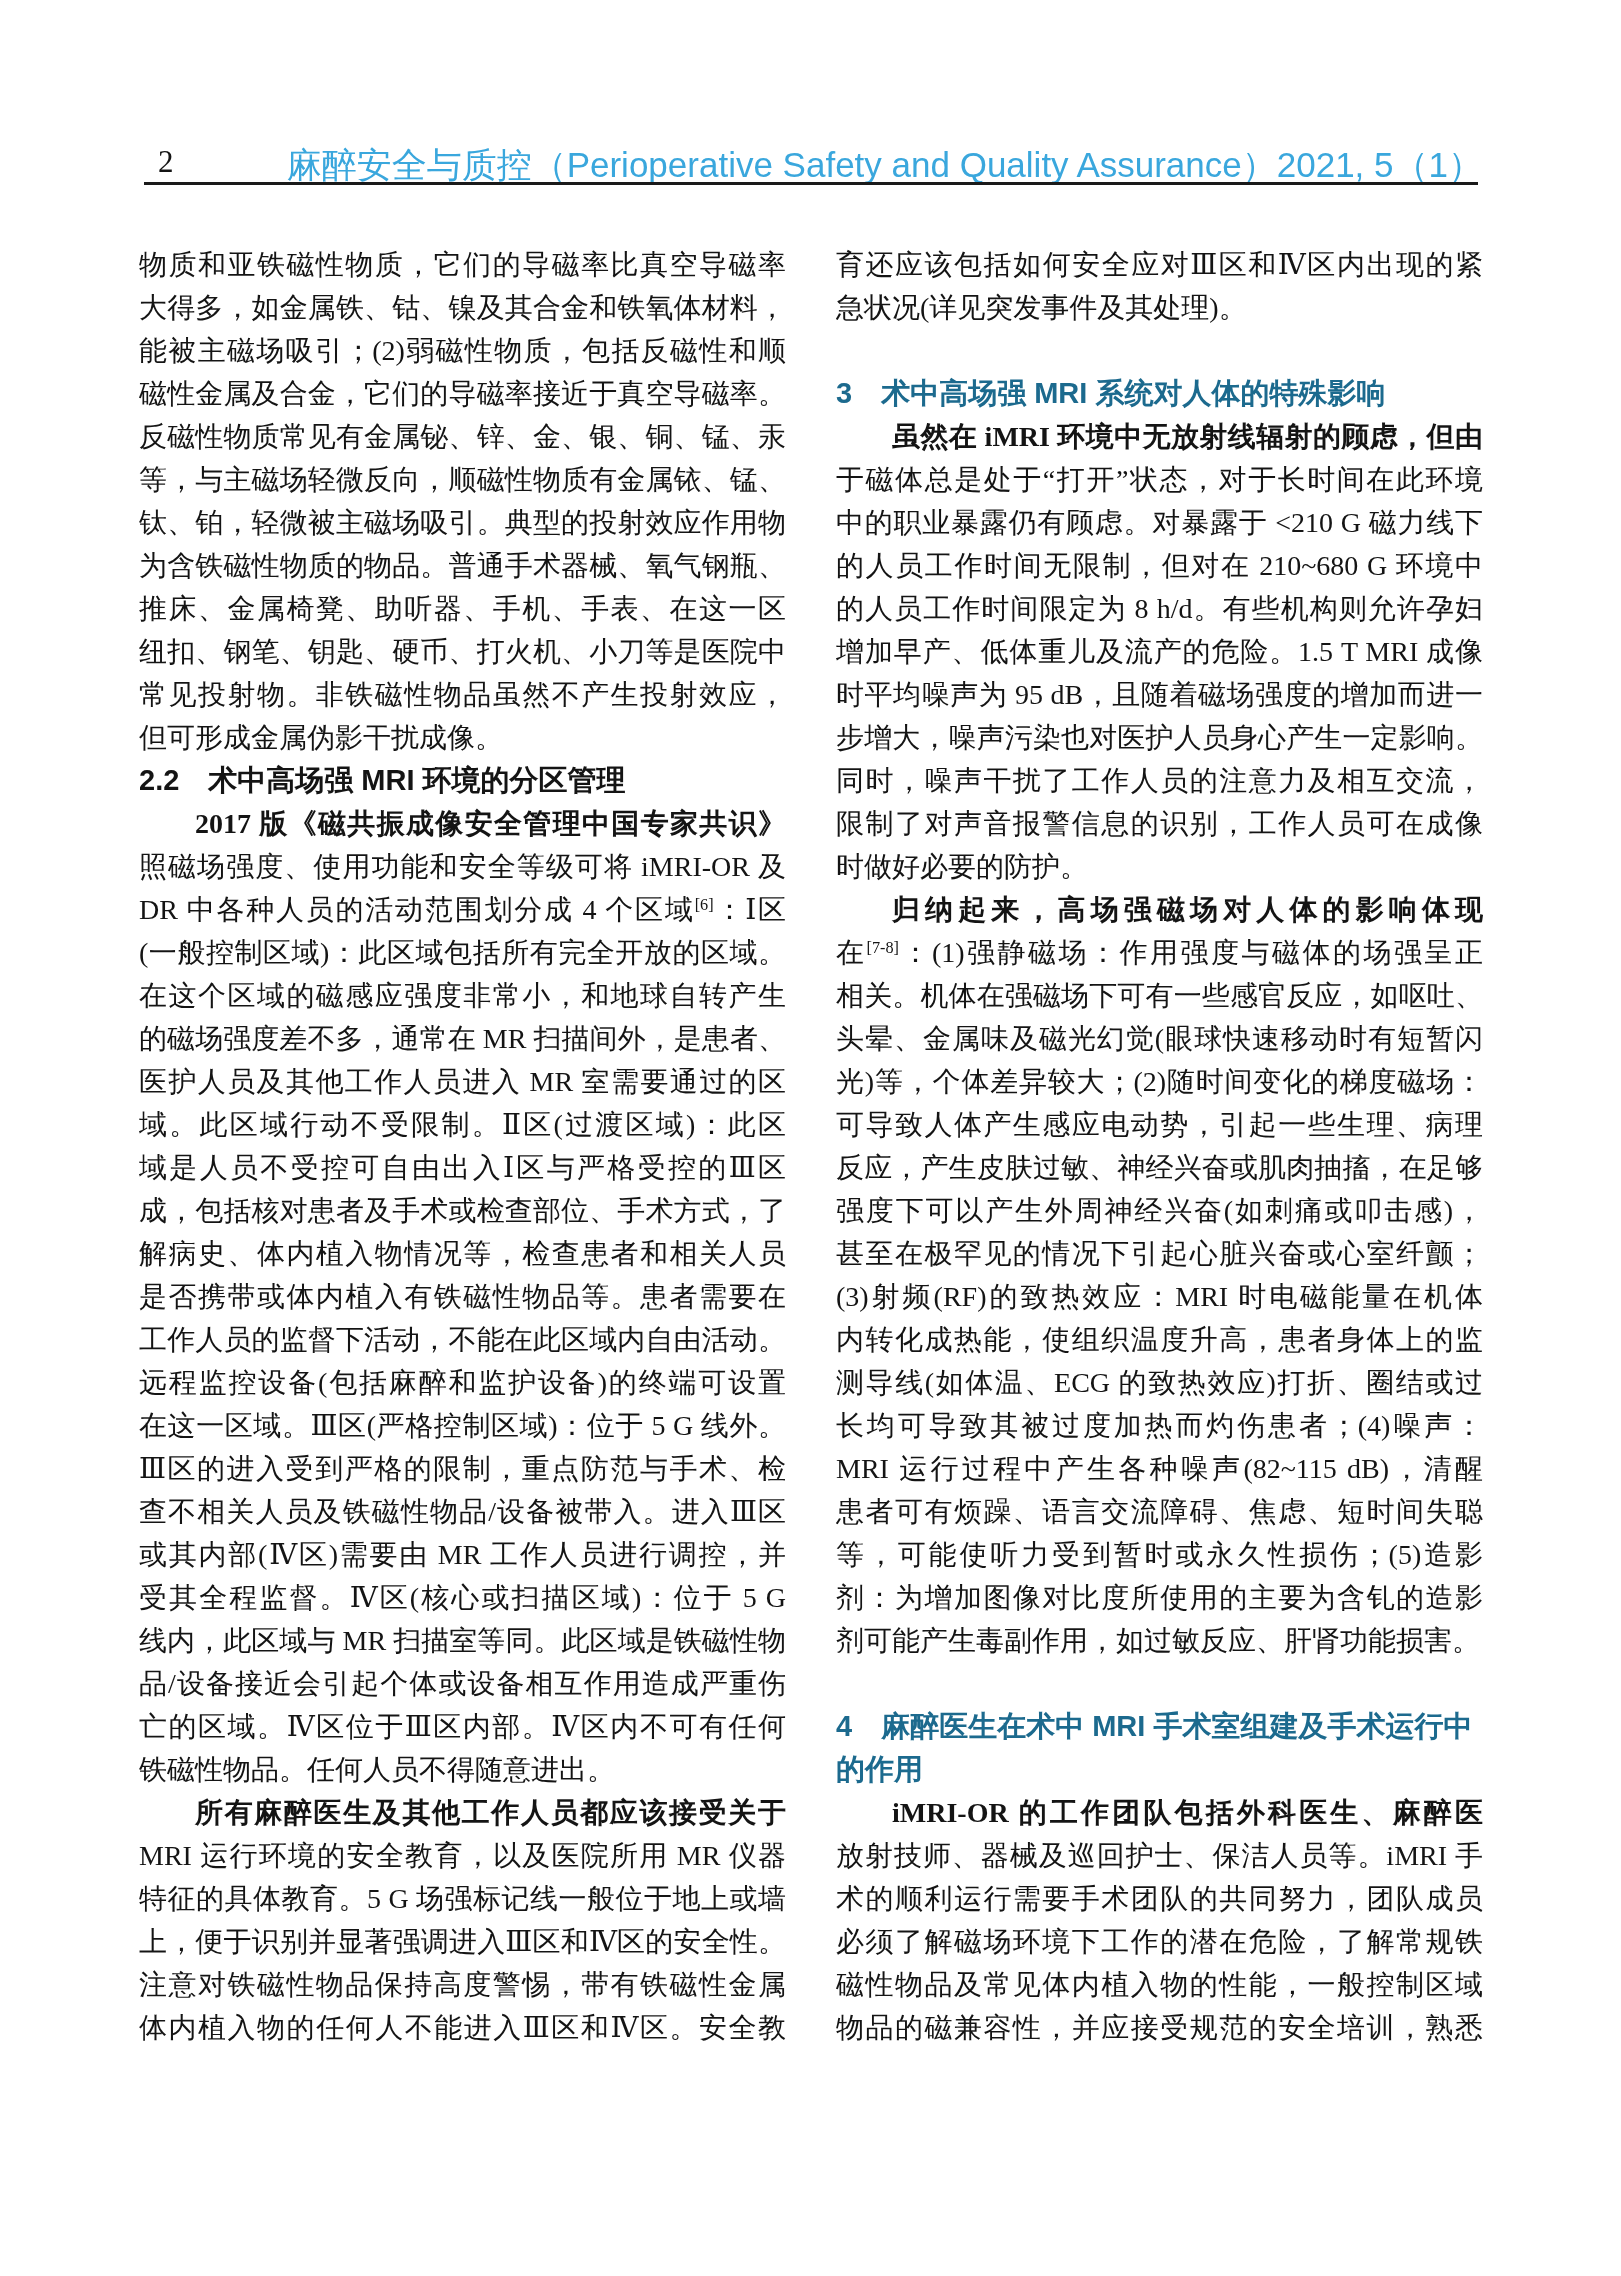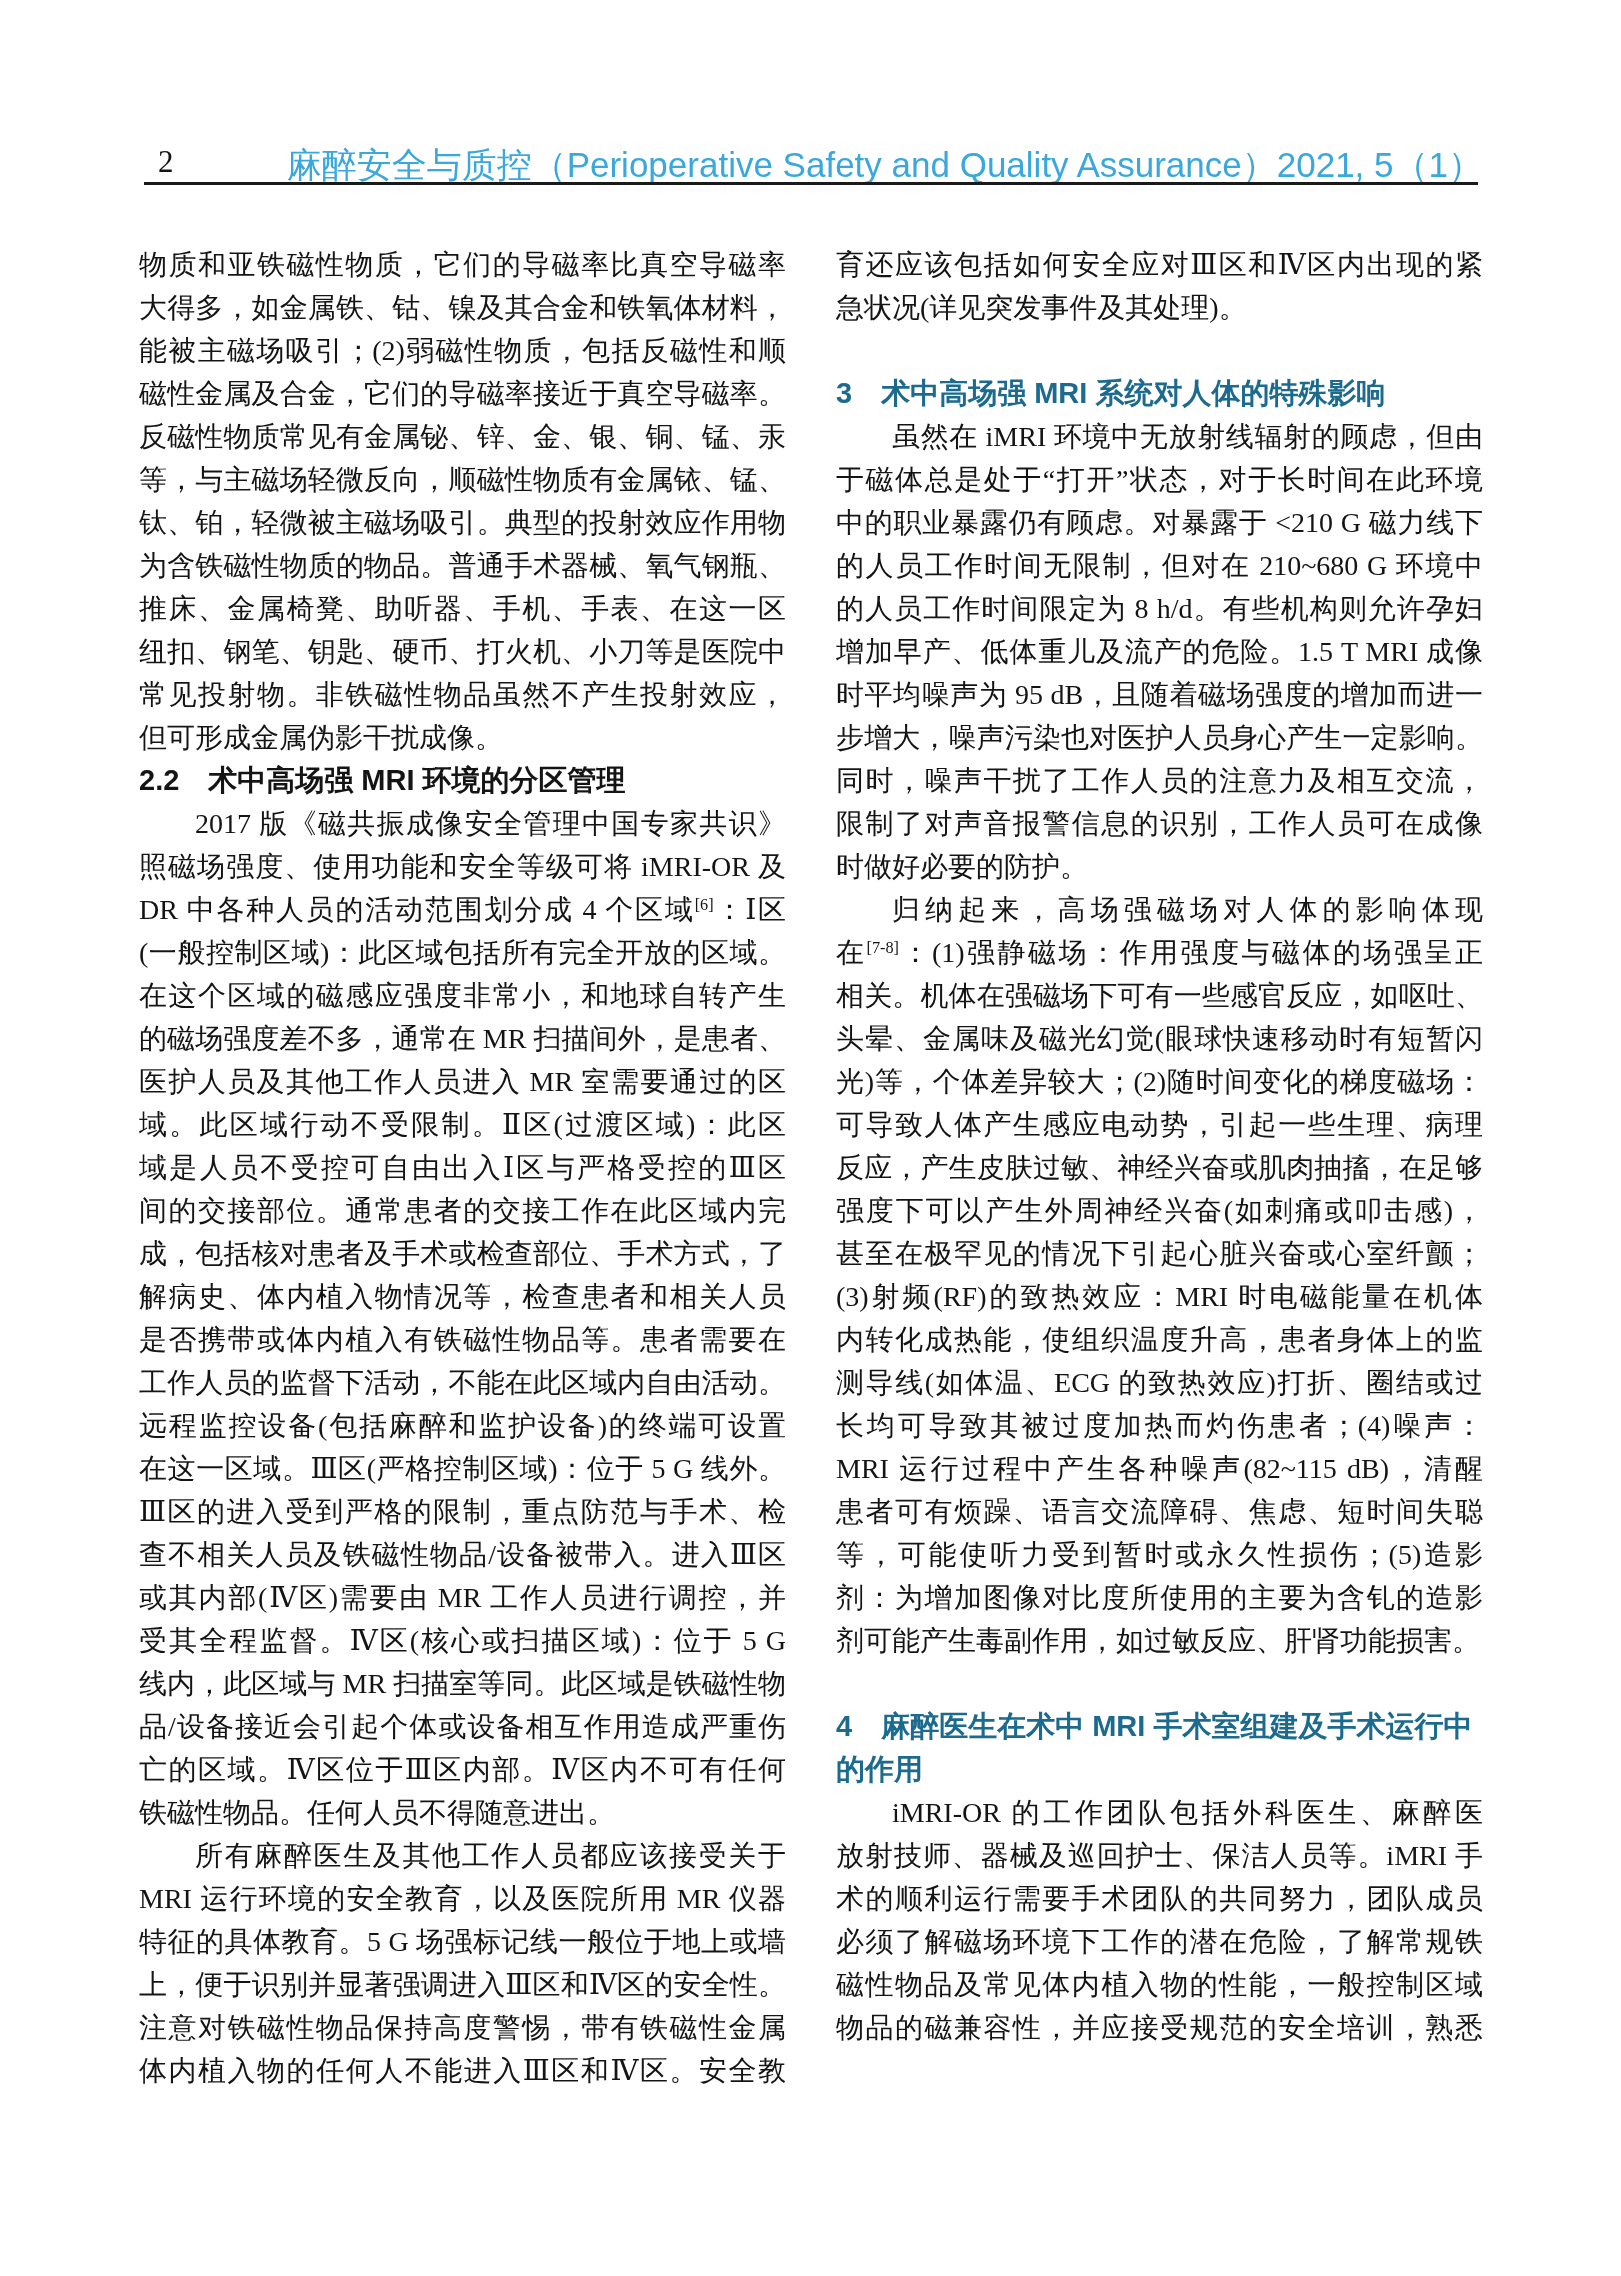--- a/index.html
+++ b/index.html
@@ -35,21 +35,21 @@
   }
   .col-left{left:139px;}
   .col-right{left:836px;}
   .line{
     height:43px;line-height:43px;
     font-size:28px;
     text-align:justify;text-align-last:justify;
     overflow:hidden;
   }
   .line.l{text-align:left;text-align-last:left;}
-  .line.ji{text-indent:2em;}
+  .line.ji{text-indent:2em;font-weight:bold;}
   .line.hb,.line.hc{
     font-family:"Liberation Sans","DejaVu Sans",sans-serif;
     font-weight:bold;font-size:29px;
     text-align:left;text-align-last:left;
   }
   .line.hc{color:var(--section-heading);text-align:right;}
   .line.blank{}
   sup{
     font-size:0.58em;
     vertical-align:0.55em;
@@ -81,21 +81,20 @@
     <div class="line hb">2.2　术中高场强 MRI 环境的分区管理</div>
     <div class="line ji">2017 版《磁共振成像安全管理中国专家共识》按</div>
     <div class="line j">照磁场强度、使用功能和安全等级可将 iMRI-OR 及</div>
     <div class="line j">DR 中各种人员的活动范围划分成 4 个区域<sup>[6]</sup>：Ⅰ区</div>
     <div class="line j">(一般控制区域)：此区域包括所有完全开放的区域。</div>
     <div class="line j">在这个区域的磁感应强度非常小，和地球自转产生</div>
     <div class="line j">的磁场强度差不多，通常在 MR 扫描间外，是患者、</div>
     <div class="line j">医护人员及其他工作人员进入 MR 室需要通过的区</div>
     <div class="line j">域。此区域行动不受限制。Ⅱ区(过渡区域)：此区</div>
     <div class="line j">域是人员不受控可自由出入Ⅰ区与严格受控的Ⅲ区</div>
-    <div class="line j">间的交接部位。通常患者的交接工作在此区域内完</div>
     <div class="line j">成，包括核对患者及手术或检查部位、手术方式，了</div>
     <div class="line j">解病史、体内植入物情况等，检查患者和相关人员</div>
     <div class="line j">是否携带或体内植入有铁磁性物品等。患者需要在</div>
     <div class="line j">工作人员的监督下活动，不能在此区域内自由活动。</div>
     <div class="line j">远程监控设备(包括麻醉和监护设备)的终端可设置</div>
     <div class="line j">在这一区域。Ⅲ区(严格控制区域)：位于 5 G 线外。</div>
     <div class="line j">Ⅲ区的进入受到严格的限制，重点防范与手术、检</div>
     <div class="line j">查不相关人员及铁磁性物品/设备被带入。进入Ⅲ区</div>
     <div class="line j">或其内部(Ⅳ区)需要由 MR 工作人员进行调控，并</div>
     <div class="line j">受其全程监督。Ⅳ区(核心或扫描区域)：位于 5 G</div>

